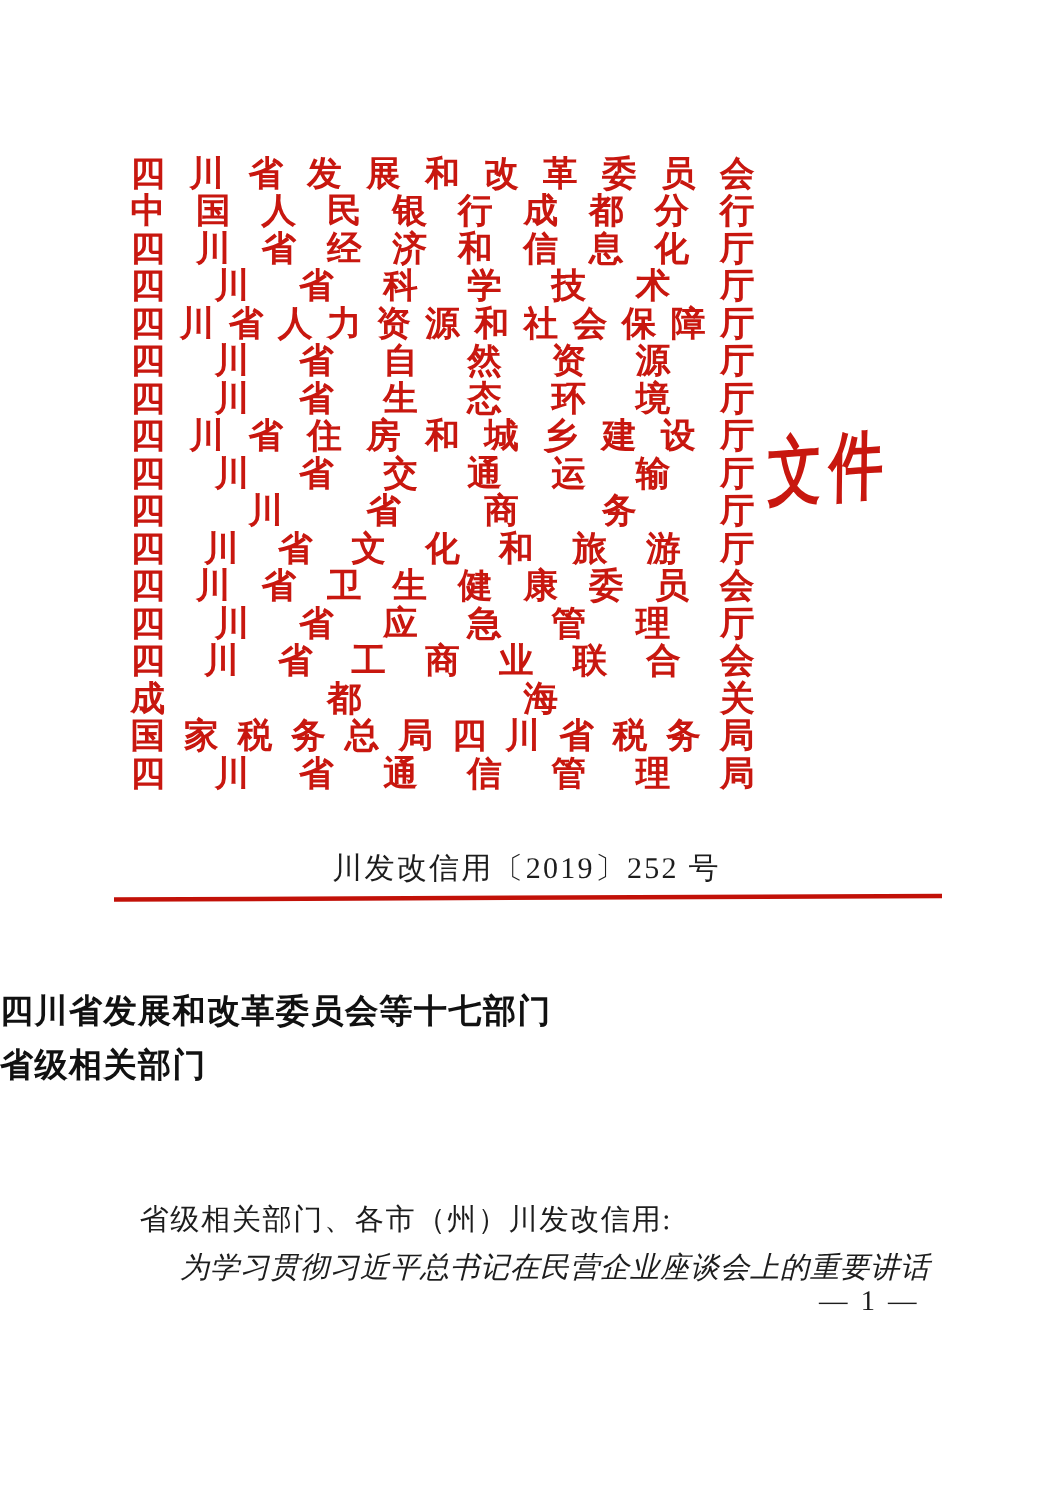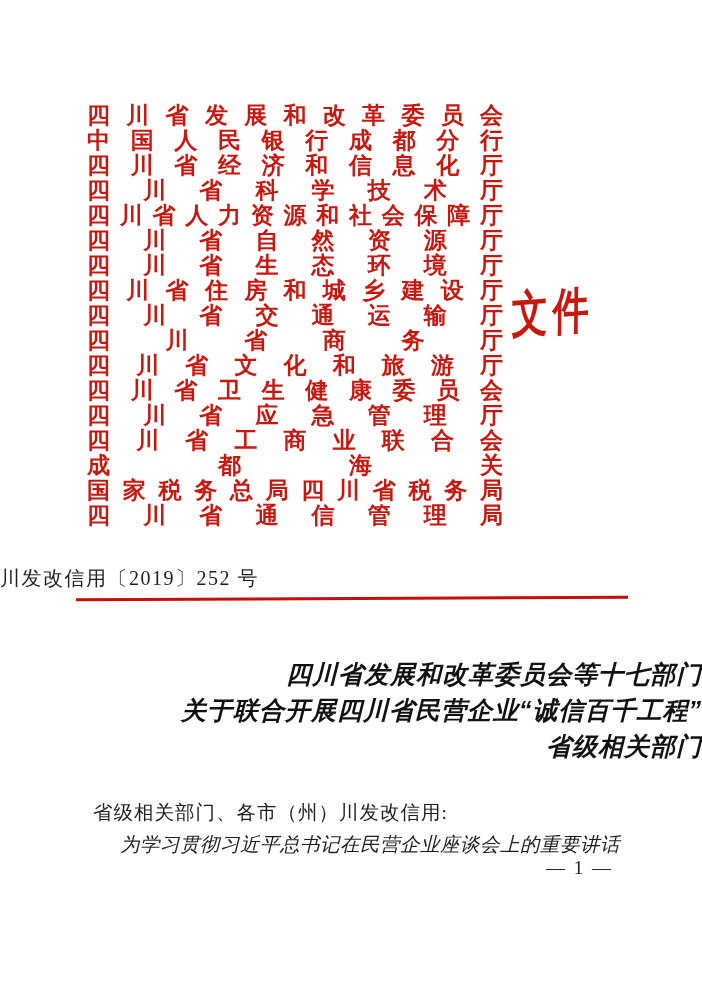--- a/index.html
+++ b/index.html
@@ -46,48 +46,47 @@
     letter-spacing:7px;
     white-space:nowrap;
     transform:scaleX(0.72) skewX(-4deg) rotate(-3deg);
     transform-origin:left top;
   }
   
   .doc-number{
     position:absolute;
     left:0;right:0;
     top:565px;
-    text-align:left;
+    text-align:center;
     font-size:20px;
     letter-spacing:1.5px;
     color:var(--ink);
   }
   
   .red-line{
     position:absolute;
     left:76px;
     top:597px;
     width:552px;
     height:3px;
     background:var(--red-line);
     transform:rotate(-0.25deg);
   }
   
   .title{
     position:absolute;
     left:0;right:0;
     top:656px;
-    text-align:right;
+    text-align:left;
     font-family:"Liberation Sans", sans-serif;
     font-weight:bold;
-    font-size:25px;
+    font-size:22px;
     line-height:36px;
     color:#111111;
     letter-spacing:1px;
-    font-style:italic;
   }
   
   .salutation{
     position:absolute;
     left:93px;
     top:799px;
     font-size:19.5px;
     color:var(--ink);
     letter-spacing:1px;
     white-space:nowrap;
@@ -310,21 +309,20 @@
     </div>
 
   <div class="stamp">文件</div>
 
   <div class="doc-number">川发改信用〔2019〕252 号</div>
 
   <div class="red-line"></div>
 
   <div class="title">
     <div>四川省发展和改革委员会等十七部门</div>
-    <div>关于联合开展四川省民营企业“诚信百千工程”</div>
     <div>省级相关部门</div>
   </div>
 
   <div class="salutation">省级相关部门、各市（州）川发改信用:</div>
 
   <div class="body-line">为学习贯彻习近平总书记在民营企业座谈会上的重要讲话</div>
 
   <div class="page-number">— 1 —</div>
 
 </div>

